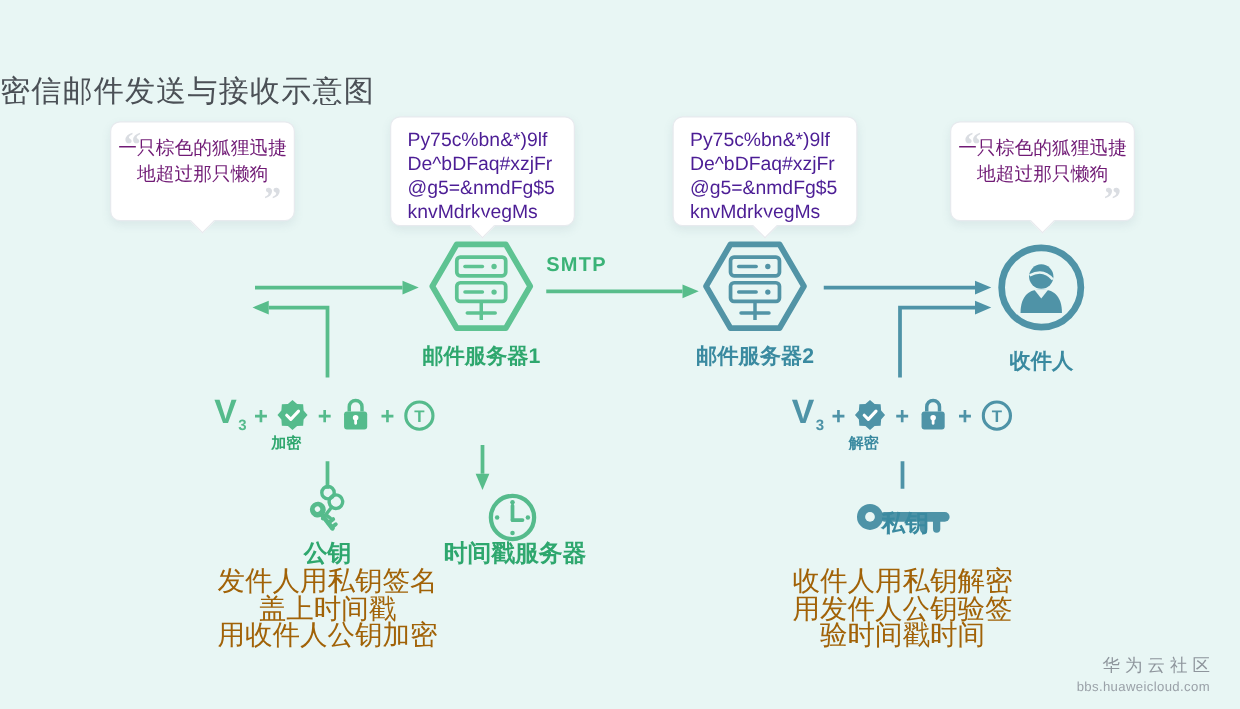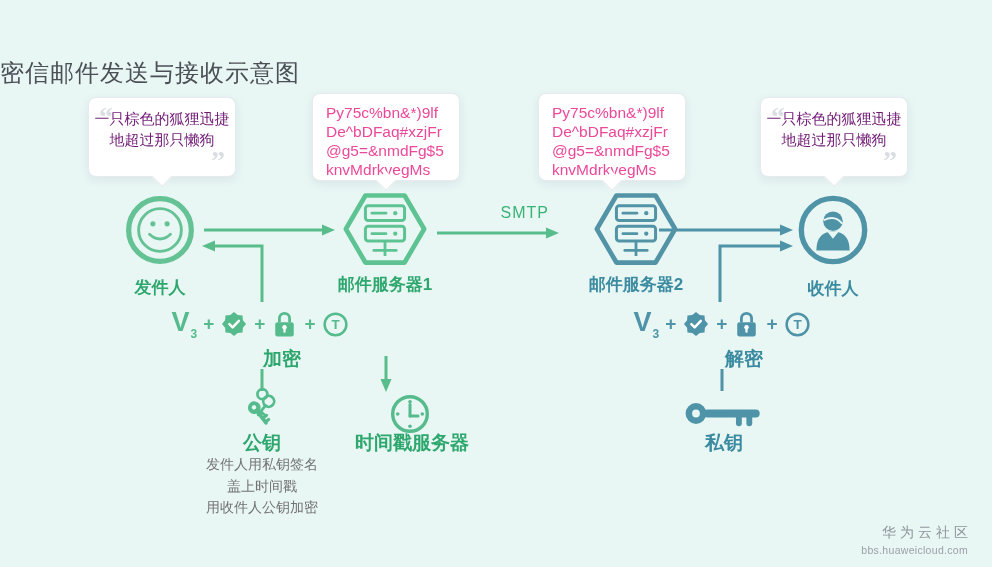--- a/index.html
+++ b/index.html
@@ -14,52 +14,52 @@
           border-right:1px solid #e7eaee;border-bottom:1px solid #e7eaee;transform:translateX(-50%) rotate(45deg);}
   .b1{left:88px;top:97px;width:146px;height:78px;}
   .b2{left:312px;top:93px;width:146px;height:86px;}
   .b3{left:538px;top:93px;width:146px;height:86px;}
   .b4{left:760px;top:97px;width:146px;height:78px;}
   .qlines{margin-top:10px;text-align:center;font-size:15px;line-height:21px;color:#701a75;}
   .q{position:absolute;font-family:"Liberation Serif","DejaVu Serif",serif;font-size:28px;font-weight:bold;
      color:#dadde2;line-height:1;}
   .qo{top:5px;left:10px;}
   .qc{bottom:1px;right:10px;}
-  .clines{margin:9px 0 0 13px;font-size:15.5px;line-height:19px;color:#ec4899;text-align:left;}
+  .clines{margin:9px 0 0 13px;font-size:15.5px;line-height:19px;color:#4c1d95;text-align:left;}
   
   .node{position:absolute;display:flex;flex-direction:column;align-items:center;}
   .n-sender{left:100px;top:192px;width:120px;color:#64c295;}
   .n-server1{left:313px;top:188px;width:144px;color:#5ec392;}
-  .n-server2{left:564px;top:188px;width:144px;color:#5294a6;}
+  .n-server2{left:532px;top:188px;width:144px;color:#5294a6;}
   .n-recipient{left:772px;top:191px;width:122px;color:#4f93a7;}
   .nlabel{margin-top:8px;font-size:17px;font-weight:bold;}
   .n-server1 .nlabel,.n-server2 .nlabel{margin-top:3px;}
   .g{color:#2ea76e;}
   .t{color:#3a8aa0;}
-  .smtp{position:absolute;left:437px;top:204px;width:112px;text-align:right;color:#3bb377;
-        font-weight:normal;font-size:16px;letter-spacing:1px;}
+  .smtp{position:absolute;left:437px;top:204px;width:112px;text-align:left;color:#3bb377;
+        font-weight:bold;font-size:16px;letter-spacing:1px;}
   
-  .crow{position:absolute;display:flex;align-items:center;justify-content:center;gap:7px;height:42px;width:195px;}
+  .crow{position:absolute;display:flex;align-items:flex-end;justify-content:center;gap:7px;height:42px;width:195px;}
   .enc{left:162px;top:303px;color:#55bb8c;}
   .dec{left:624px;top:303px;color:#4e93a7;}
   .v3 b{font-size:27px;font-weight:800;line-height:1;}
   .v3 sub{font-size:12px;font-weight:700;position:relative;top:2px;left:1px;}
   .plus{font-size:19px;font-weight:700;}
-  .clabel{position:absolute;width:84px;text-align:right;font-size:19px;font-weight:bold;}
+  .clabel{position:absolute;width:84px;text-align:left;font-size:12px;font-weight:bold;}
   .cl-enc{left:217px;top:346px;}
   .cl-dec{left:679px;top:346px;font-family:Liberation Mono, monospace;}
   .keylabel{position:absolute;text-align:center;font-size:19px;font-weight:bold;}
   .kl-pub{left:220px;top:430px;width:84px;}
-  .kl-priv{left:682px;top:430px;width:84px;}
+  .kl-priv{left:682px;top:406px;width:84px;}
   .kl-ts{left:347px;top:430px;width:130px;}
   .icon-abs{position:absolute;}
   .ic-keys{left:238px;top:386px;color:#55bb8c;}
   .ic-clock{left:388px;top:392px;color:#55bb8c;}
   .ic-privkey{left:683px;top:399px;color:#4e93a7;}
-  .desc{position:absolute;width:184px;text-align:center;font-size:14px;line-height:21.5px;color:#737373;}
+  .desc{position:absolute;width:184px;text-align:center;font-size:22px;line-height:21.5px;color:#a16207;}
   .d-left{left:170px;top:454px;}
   .d-right{left:630px;top:454px;}
   .connectors{position:absolute;left:0;top:0;}
   .watermark{position:absolute;right:24px;top:524px;text-align:right;color:#8e959c;}
   .wm1{font-size:14px;letter-spacing:4px;margin-right:-4px;font-weight:500;}
   .wm2{font-size:10.5px;color:#9aa1a8;letter-spacing:.3px;margin-top:2px;}
 </style>
 </head>
 <body>
 
@@ -115,30 +115,20 @@
 
   <div class="bubble b4">
     <span class="q qo">“</span>
     <div class="qlines">
       <div>一只棕色的狐狸迅捷</div>
       <div>地超过那只懒狗</div>
     </div>
     <span class="q qc">”</span>
   </div>
 
-  <div class="node n-sender">
-    <svg viewBox="-40 -40 80 80" width="76" height="76">
-      <circle r="33" fill="none" stroke="currentColor" stroke-width="5.5"></circle>
-      <circle r="22.5" fill="none" stroke="currentColor" stroke-width="3"></circle>
-      <circle cx="-7.5" cy="-6.5" r="2.7" fill="currentColor"></circle>
-      <circle cx="7.5" cy="-6.5" r="2.7" fill="currentColor"></circle>
-      <path d="M -11 4.5 Q 0 14.5 11 4.5" fill="none" stroke="currentColor" stroke-width="3" stroke-linecap="round"></path>
-    </svg>
-    <div class="nlabel g">发件人</div>
-  </div>
 
   <div class="node n-server1">
     <svg viewBox="-48 -44 96 88" width="90" height="82">
       <path d="M -42 0 L -21 -36 L 21 -36 L 42 0 L 21 36 L -21 36 Z" fill="none" stroke="currentColor" stroke-width="5" stroke-linejoin="round"></path>
       <rect x="-21" y="-25" width="42" height="16" rx="3" fill="none" stroke="currentColor" stroke-width="3.2"></rect>
       <rect x="-21" y="-3" width="42" height="16" rx="3" fill="none" stroke="currentColor" stroke-width="3.2"></rect>
       <line x1="-14" y1="-17" x2="1" y2="-17" stroke="currentColor" stroke-width="3" stroke-linecap="round"></line>
       <circle cx="11" cy="-17" r="2.3" fill="currentColor"></circle>
       <line x1="-14" y1="5" x2="1" y2="5" stroke="currentColor" stroke-width="3" stroke-linecap="round"></line>
       <circle cx="11" cy="5" r="2.3" fill="currentColor"></circle>
@@ -256,19 +246,24 @@
     <line x1="13" y1="2" x2="13" y2="7.5" stroke="currentColor" stroke-width="4.5" stroke-linecap="round"></line>
     <line x1="21" y1="2" x2="21" y2="7.5" stroke="currentColor" stroke-width="4.5" stroke-linecap="round"></line>
   </svg>
   <div class="keylabel kl-priv t">私钥</div>
 
   <div class="desc d-left">
     <div>发件人用私钥签名</div>
     <div>盖上时间戳</div>
     <div>用收件人公钥加密</div>
   </div>
+  <div class="desc d-right">
+    <div>收件人用私钥解密</div>
+    <div>用发件人公钥验签</div>
+    <div>验时间戳时间</div>
+  </div>
 
   <div class="watermark">
     <div class="wm1">华为云社区</div>
     <div class="wm2">bbs.huaweicloud.com</div>
   </div>
 
 </div>
 
 </body></html>

